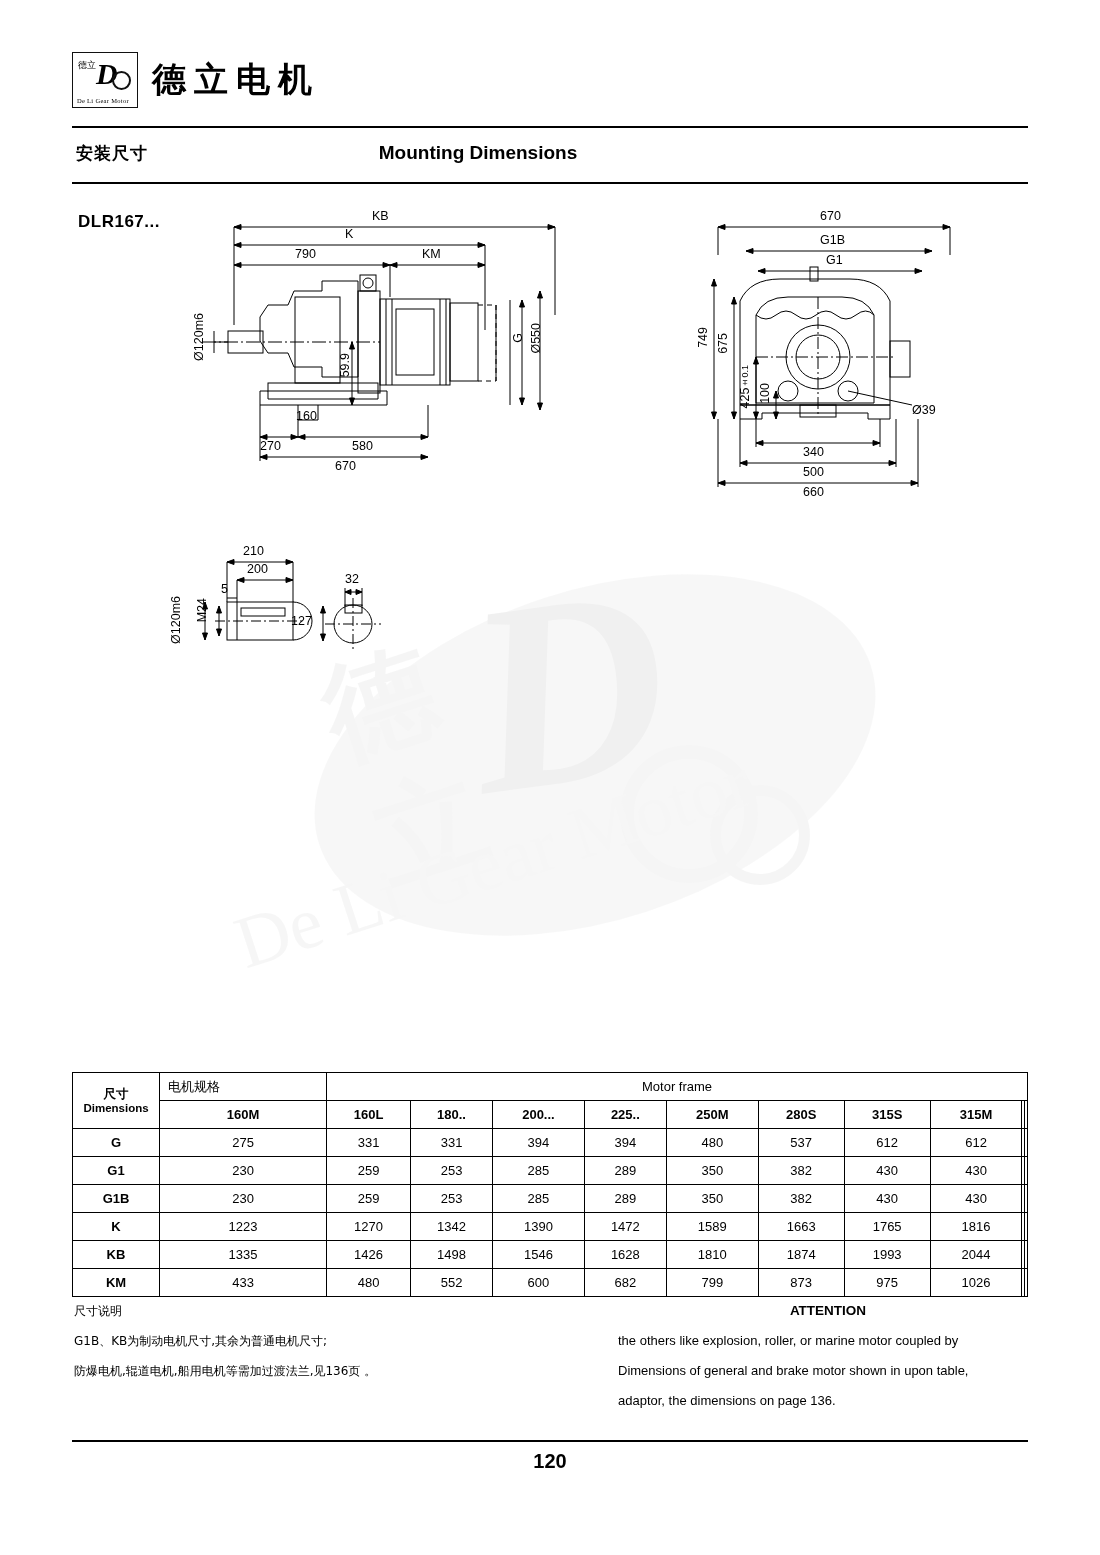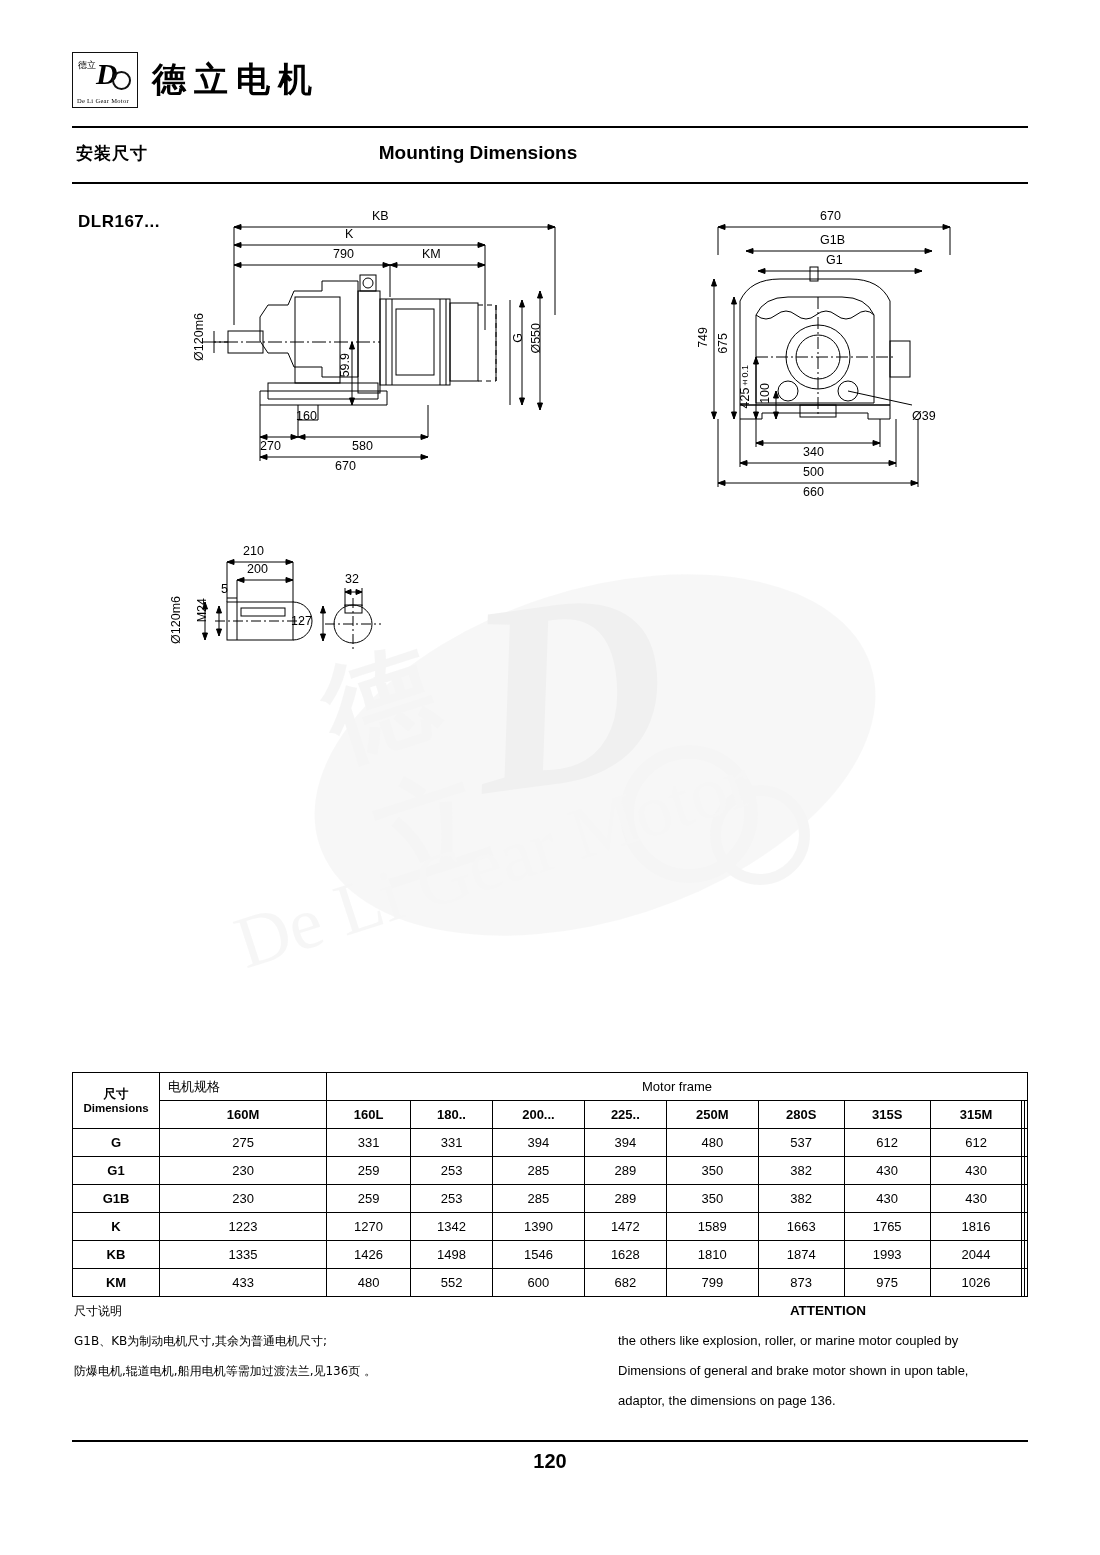--- a/index.html
+++ b/index.html
@@ -170,21 +170,21 @@
         <path d="M60,232 l7,-2.5 v5 z" fill="#000"></path>
           <path d="M98,232 l-7,-2.5 v5 z" fill="#000"></path>
         <path d="M98,232 l7,-2.5 v5 z" fill="#000"></path>
           <path d="M228,232 l-7,-2.5 v5 z" fill="#000"></path>
         <path d="M60,252 l7,-2.5 v5 z" fill="#000"></path>
           <path d="M228,252 l-7,-2.5 v5 z" fill="#000"></path>
       </g>
     </svg>
     <div class="dim" style="position:absolute;left:172px;top:4px;">KB</div>
     <div class="dim" style="position:absolute;left:145px;top:22px;">K</div>
-    <div class="dim" style="position:absolute;left:95px;top:42px;margin-left:38px;">790</div>
+    <div class="dim" style="position:absolute;left:95px;top:42px;">790</div>
     <div class="dim" style="position:absolute;left:222px;top:42px;">KM</div>
     <div class="dimv" style="position:absolute;left:-8px;top:108px;">Ø120m6</div>
     <div class="dimv" style="position:absolute;left:311px;top:128px;">G</div>
     <div class="dimv" style="position:absolute;left:329px;top:118px;">Ø550</div>
     <div class="dimv" style="position:absolute;left:138px;top:148px;">59.9</div>
     <div class="dim" style="position:absolute;left:96px;top:204px;">160</div>
     <div class="dim" style="position:absolute;left:60px;top:234px;">270</div>
     <div class="dim" style="position:absolute;left:152px;top:234px;">580</div>
     <div class="dim" style="position:absolute;left:135px;top:254px;">670</div>
   </div>
@@ -259,21 +259,21 @@
         <line x1="218" y1="214" x2="218" y2="282"></line>
       </g>
     </svg>
     <div class="dim" style="position:absolute;left:120px;top:4px;">670</div>
     <div class="dim" style="position:absolute;left:120px;top:28px;">G1B</div>
     <div class="dim" style="position:absolute;left:126px;top:48px;">G1</div>
     <div class="dimv" style="position:absolute;left:-4px;top:122px;">749</div>
     <div class="dimv" style="position:absolute;left:16px;top:128px;">675</div>
     <div class="dimv" style="position:absolute;left:38px;top:160px;"><span>425</span><span style="font-size:9px;">±0.1</span></div>
     <div class="dimv" style="position:absolute;left:58px;top:178px;">100</div>
-    <div class="dim" style="position:absolute;left:212px;top:204px;">Ø39</div>
+    <div class="dim" style="position:absolute;left:212px;top:198px;">Ø39</div>
     <div class="dim" style="position:absolute;left:103px;top:240px;">340</div>
     <div class="dim" style="position:absolute;left:103px;top:260px;">500</div>
     <div class="dim" style="position:absolute;left:103px;top:280px;">660</div>
   </div>
 
   <div class="draw" style="left:175px;top:540px;width:280px;height:130px;">
     <svg width="280" height="130" viewBox="0 0 280 130">
       <g fill="none" stroke="#000" stroke-width="1">
 
         <line x1="52" y1="22" x2="118" y2="22"></line>

